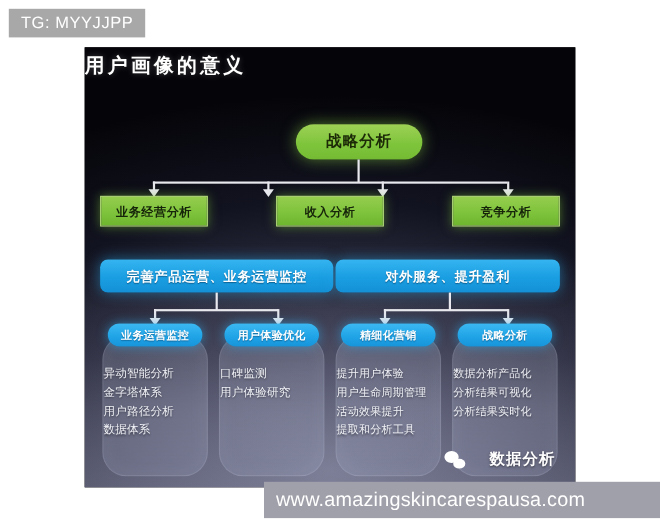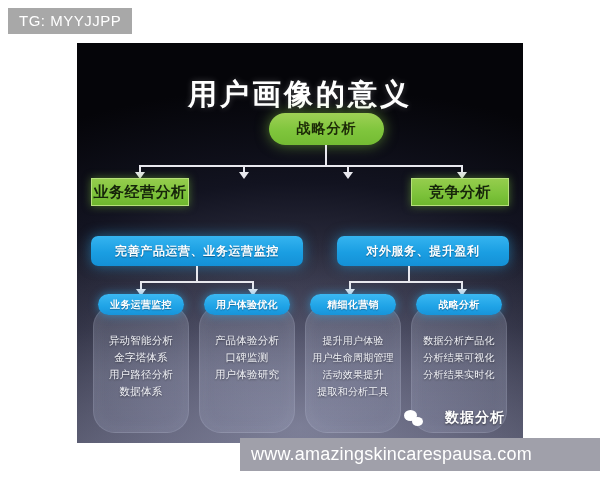--- a/index.html
+++ b/index.html
@@ -32,26 +32,25 @@
     position: absolute;
     left: 0; right: 0; bottom: 0;
     height: 210px;
     background: linear-gradient(to top, rgba(160,163,190,0.34), rgba(120,124,156,0.10) 55%, rgba(0,0,0,0) 100%);
     pointer-events: none;
   }
 
   
   #title {
     position: absolute;
-    top: 32px;
+    top: 4px;
     left: 0;
     width: 100%;
-    text-align: center;
-    color: #ffffff;
-    font-size: 29px;
+    color: #ffffff;
+    font-size: 18px;
     font-weight: bold;
     letter-spacing: 3px;
     text-shadow: 0 0 6px rgba(255,255,255,0.25);
   }
 
   
   .green-top {
     position: absolute;
     left: 192px;
     top: 70px;
@@ -97,21 +96,21 @@
     display: flex;
     justify-content: space-between;
   }
   .green-box {
     width: 96px;
     height: 26px;
     background: linear-gradient(180deg, #95cd4d 0%, #7cc23a 60%, #6eb62e 100%);
     border: 1px solid #b6e07a;
     box-shadow: 0 0 9px rgba(130,200,60,0.5);
     color: #16250a;
-    font-size: 15px;
+    font-size: 11px;
     font-weight: bold;
     letter-spacing: 0.5px;
     display: flex;
     align-items: center;
     justify-content: center;
   }
 
   
   .blue-row {
     position: absolute;
@@ -129,21 +128,21 @@
     color: #ffffff;
     font-size: 12px;
     font-weight: bold;
     letter-spacing: 0.6px;
     display: flex;
     align-items: center;
     justify-content: center;
     text-shadow: 0 1px 1px rgba(0,40,70,0.5);
   }
   .blue-box.w1 { width: 212px; }
-  .blue-box.w2 { width: 172px; }
+  .blue-box.w2 { width: 204px; }
 
   
   .panels {
     position: absolute;
     top: 262px;
     left: 16px;
     width: 414px;
     display: flex;
     justify-content: space-between;
   }
@@ -173,21 +172,21 @@
     display: flex;
     align-items: center;
     justify-content: center;
     text-shadow: 0 1px 1px rgba(0,40,70,0.45);
   }
   .panel-list {
     position: absolute;
     top: 26px;
     left: 0;
     width: 100%;
-    text-align: center;
+    text-align: left;
   }
   .panel-list .pl-item {
     color: #f2f3f8;
     font-size: 10.5px;
     line-height: 17px;
     letter-spacing: 0.2px;
     white-space: nowrap;
     text-shadow: 0 1px 2px rgba(0,0,0,0.45);
   }
   .panel.wide .panel-list .pl-item { font-size: 10px; }
@@ -268,20 +267,21 @@
   <div class="vline" style="left:166px; top:122px; height:8px;"></div>
   <div class="vline" style="left:270px; top:122px; height:8px;"></div>
   <div class="vline" style="left:384px; top:122px; height:8px;"></div>
   <div class="arrow-down" style="left:58px;  top:129px;"></div>
   <div class="arrow-down" style="left:162px; top:129px;"></div>
   <div class="arrow-down" style="left:266px; top:129px;"></div>
   <div class="arrow-down" style="left:380px; top:129px;"></div>
 
   <div class="green-row">
     <div class="green-box">业务经营分析</div>
+    <div class="green-box">收入分析</div>
     <div class="green-box">竞争分析</div>
   </div>
 
   <div class="blue-row">
     <div class="blue-box w1">完善产品运营、业务运营监控</div>
     <div class="blue-box w2">对外服务、提升盈利</div>
   </div>
 
   <div class="vline" style="left:119px; top:223px; height:16px;"></div>
   <div class="hline" style="left:63px;  top:238px; width:113px;"></div>
@@ -305,21 +305,20 @@
         <div class="pl-item">异动智能分析</div>
         <div class="pl-item">金字塔体系</div>
         <div class="pl-item">用户路径分析</div>
         <div class="pl-item">数据体系</div>
       </div>
     </div>
 
     <div class="panel">
       <div class="panel-pill">用户体验优化</div>
       <div class="panel-list">
-        <div class="pl-item">产品体验分析</div>
         <div class="pl-item">口碑监测</div>
         <div class="pl-item">用户体验研究</div>
       </div>
     </div>
 
     <div class="panel wide">
       <div class="panel-pill">精细化营销</div>
       <div class="panel-list">
         <div class="pl-item">提升用户体验</div>
         <div class="pl-item">用户生命周期管理</div>

